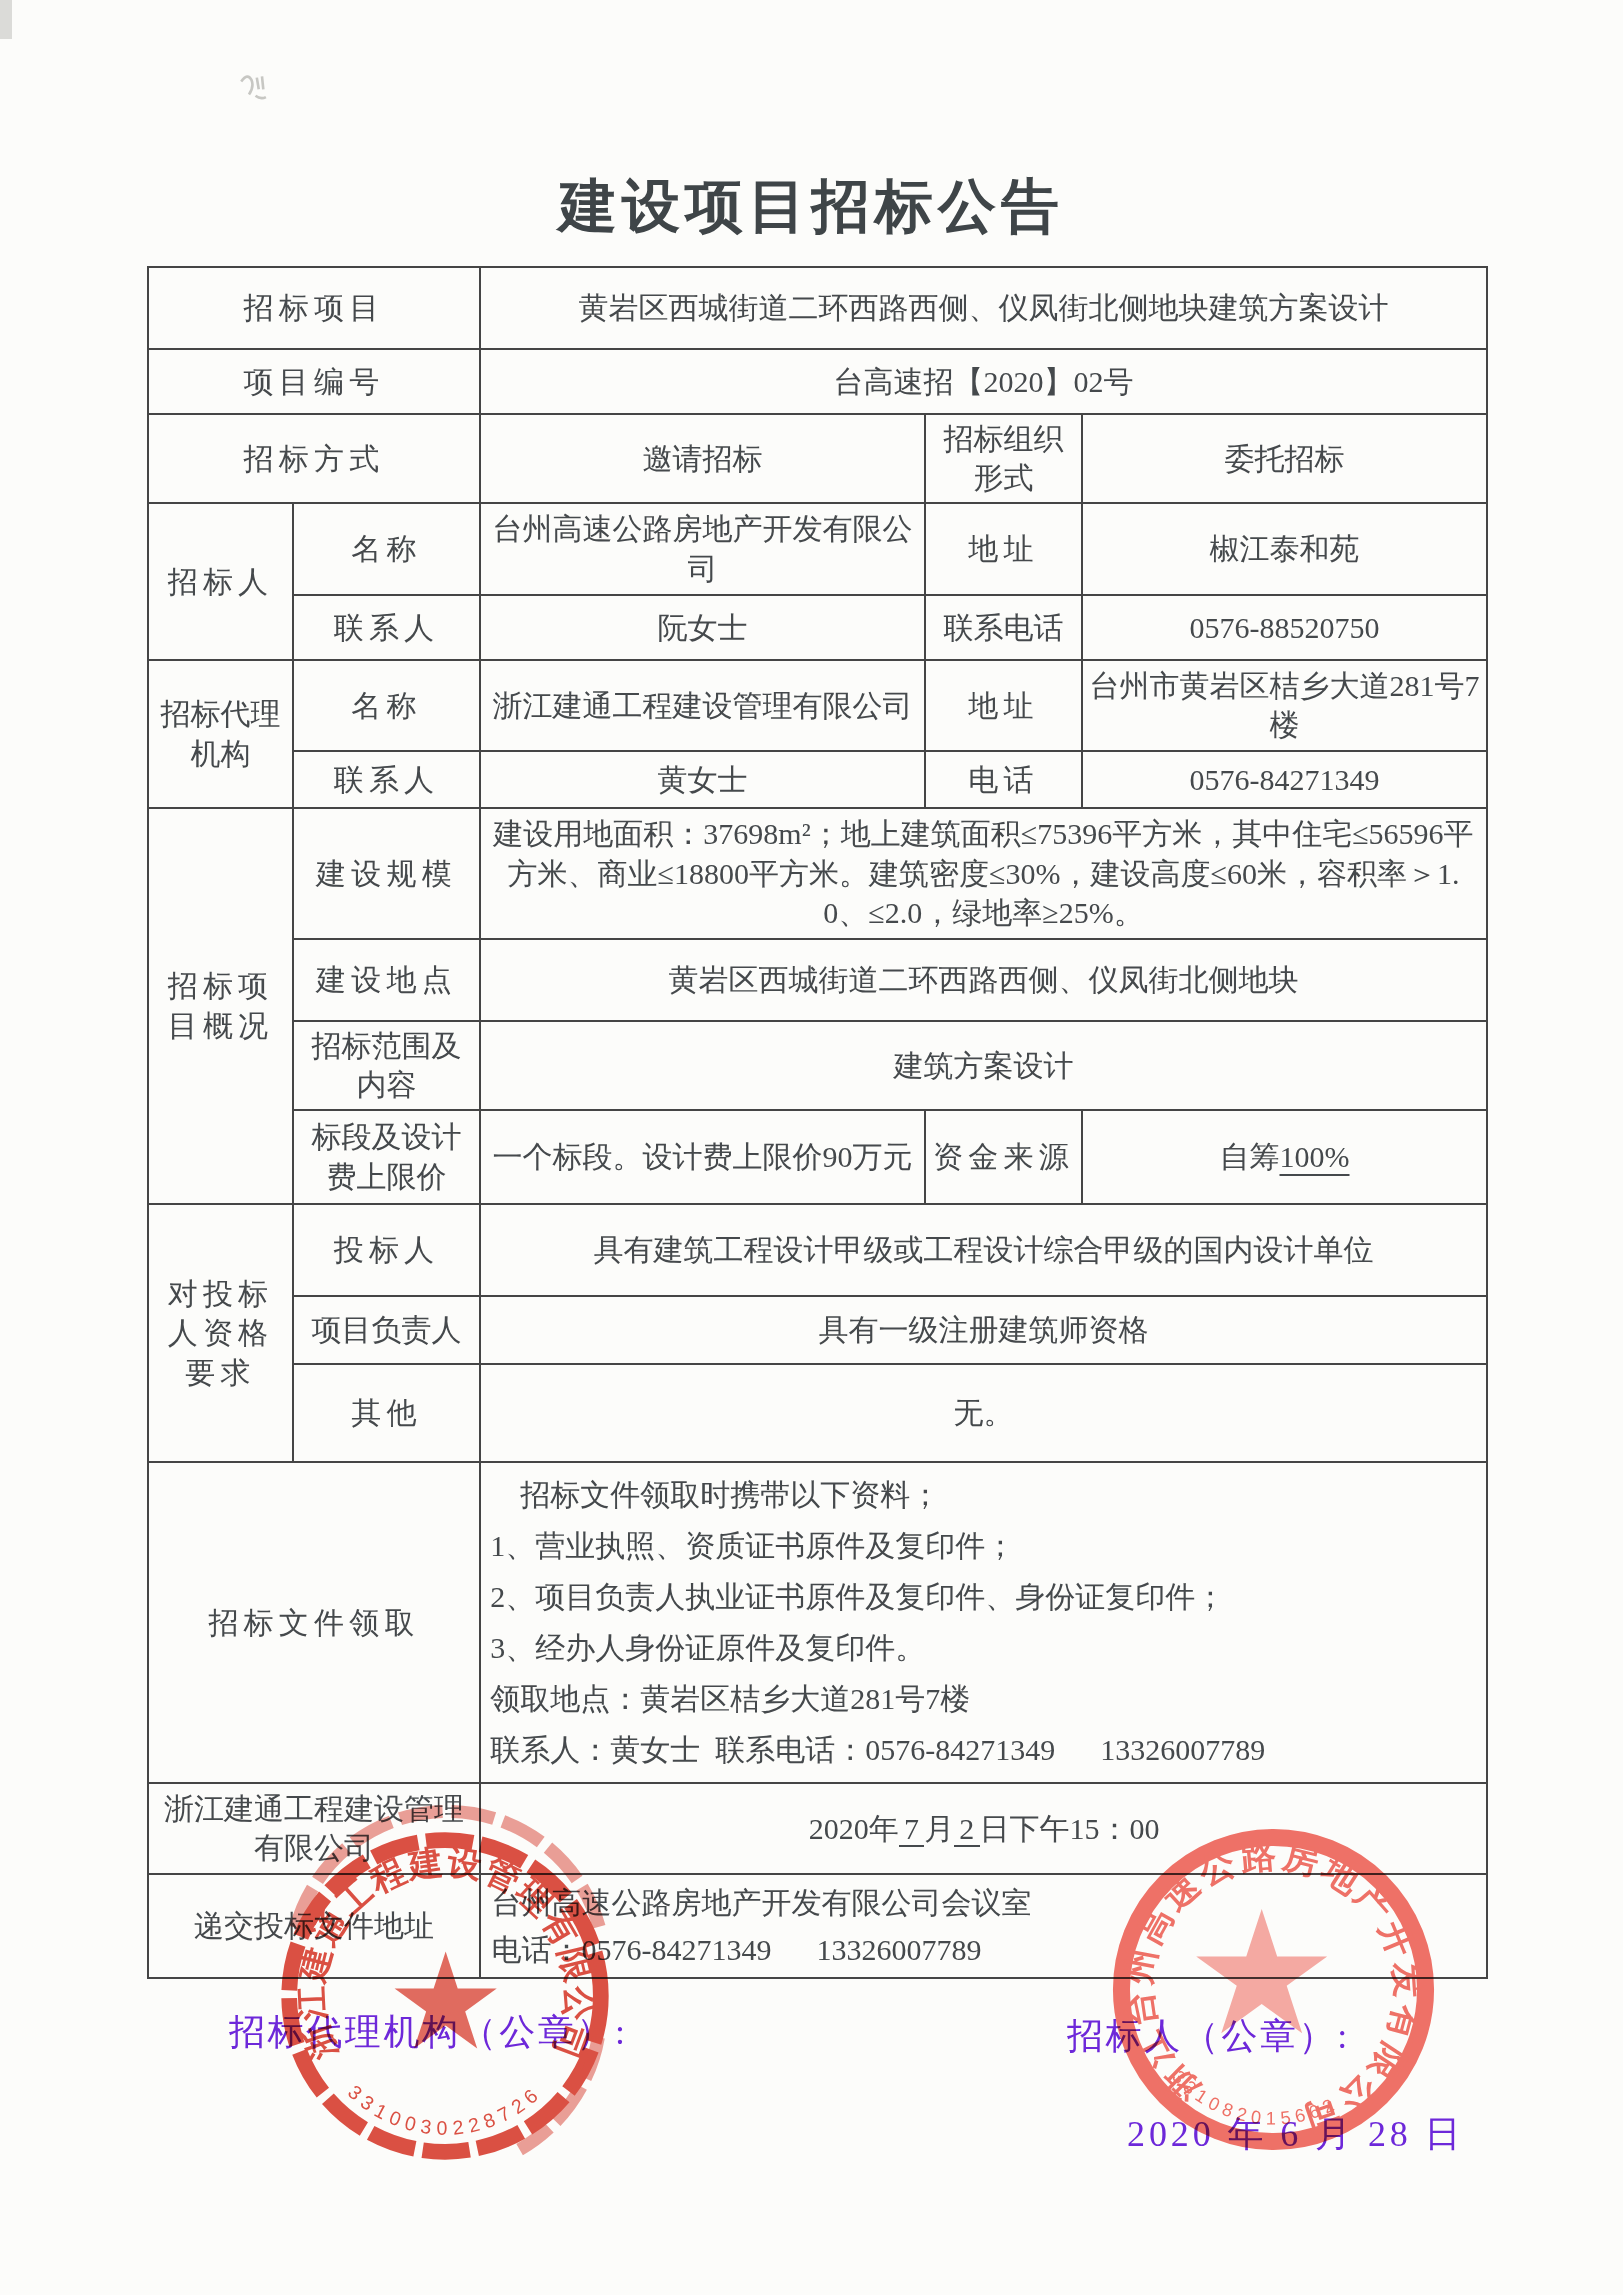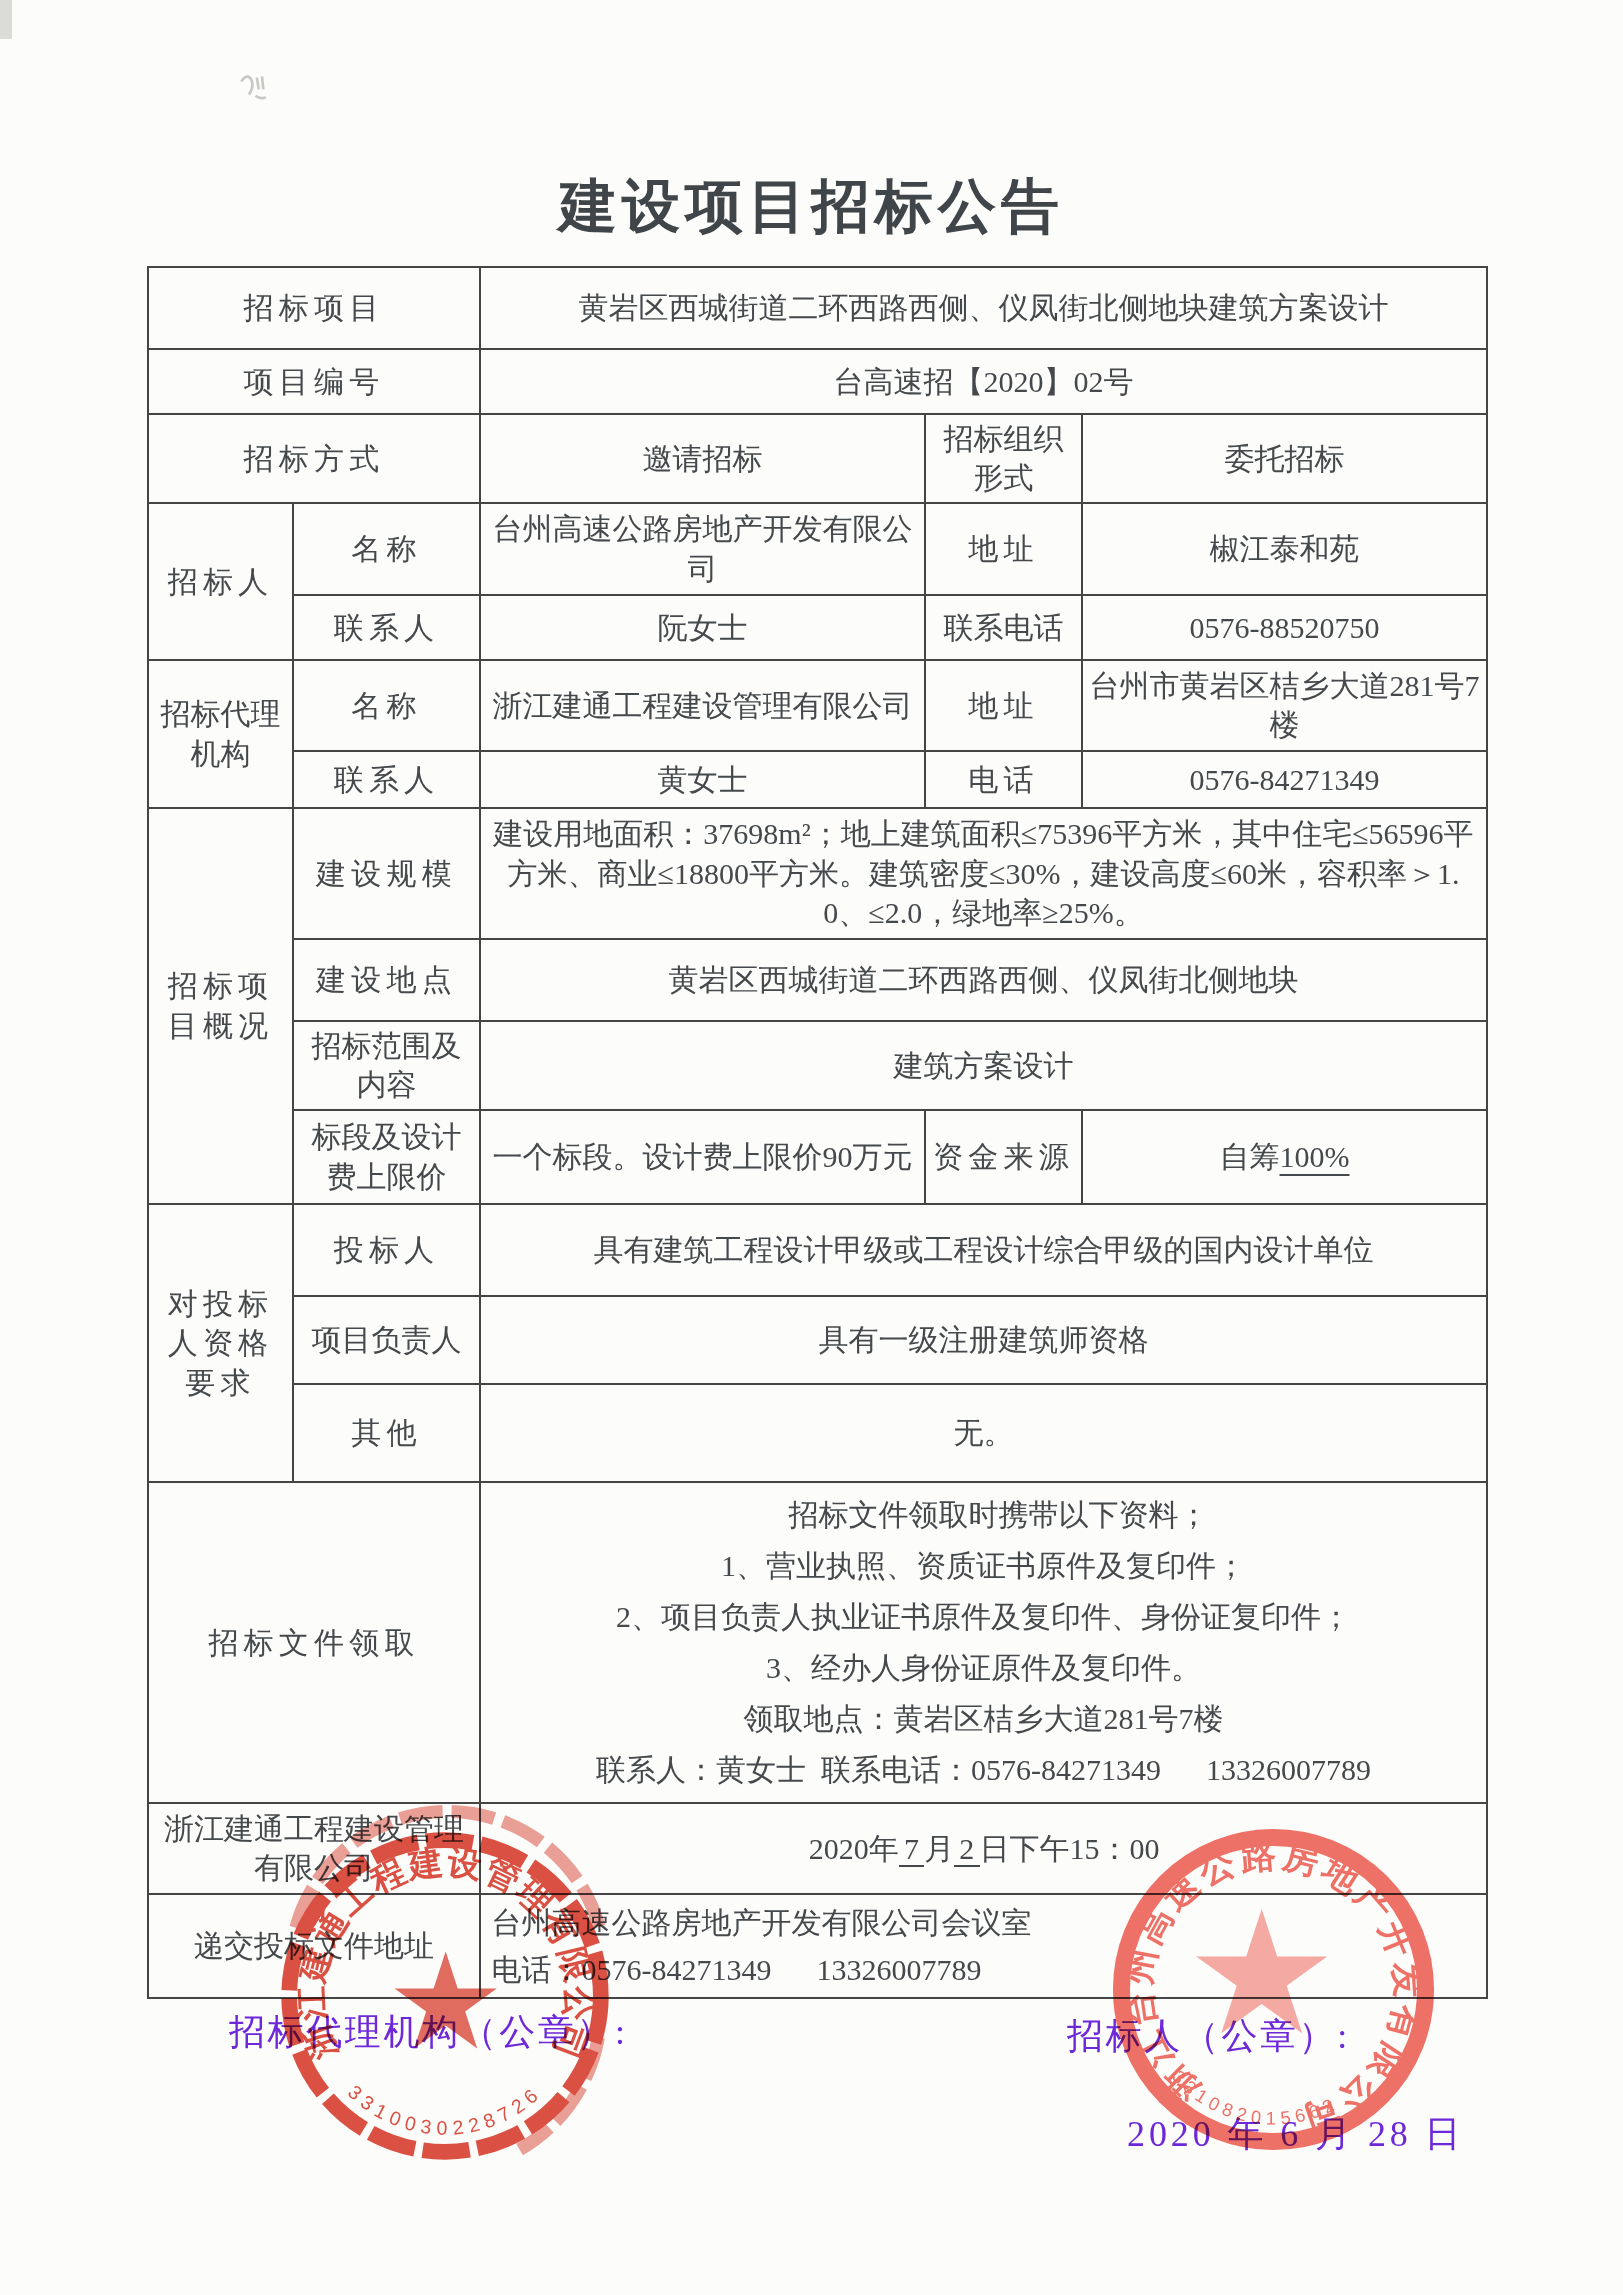--- a/index.html
+++ b/index.html
@@ -26,29 +26,29 @@
     border:2px solid #454545;
     font-size:30px;line-height:1.32;
     text-align:center;vertical-align:middle;
     padding:3.9px 5.2px;color:#45494c;
     word-break:break-all;
   }
   tr.r1{height:82px} tr.r2{height:65px} tr.r3{height:88px}
   tr.r4{height:92px} tr.r5{height:65px}  tr.r6{height:91px}
   tr.r7{height:57px}  tr.r8{height:131px} tr.r9{height:82px}
   tr.r10{height:80px} tr.r11{height:94px} tr.r12{height:92px}
-  tr.r13{height:88px} tr.r14{height:98px} tr.r15{height:312px}
+  tr.r13{height:68px} tr.r14{height:98px} tr.r15{height:312px}
   tr.r16{height:91px} tr.r17{height:94px}
 
   td.sp{letter-spacing:5.2px;}
   td.left{text-align:left;}
   td.padl{padding-left:10.5px;}
   td.scale-cell{text-align:left;padding:5.2px 9.2px;line-height:1.38;}
   td.deadline-label{padding:3.9px 17px;}
-  .docs-line{display:block;white-space:pre-wrap;text-align:center;line-height:51px;}
+  .docs-line{display:block;white-space:pre-wrap;text-align:left;line-height:51px;}
   .addr-line{display:block;white-space:pre-wrap;text-align:left;line-height:47px;padding-left:3.9px;}
   .u{border-bottom:2.6px solid #45494c;padding:0 5.2px;}
   .u2{text-decoration:underline;text-underline-offset:6.5px;text-decoration-thickness:2px;}
 
   .footer-text{position:absolute;font-size:36px;color:#6d28d9;letter-spacing:2.6px;}
   .f-agency{left:229px;top:2008px;}
   .f-bidder{left:1067px;top:2012px;}
   .f-date{left:1127px;top:2110px;letter-spacing:3.9px;}
 
   svg.seal{position:absolute;mix-blend-mode:multiply;}

